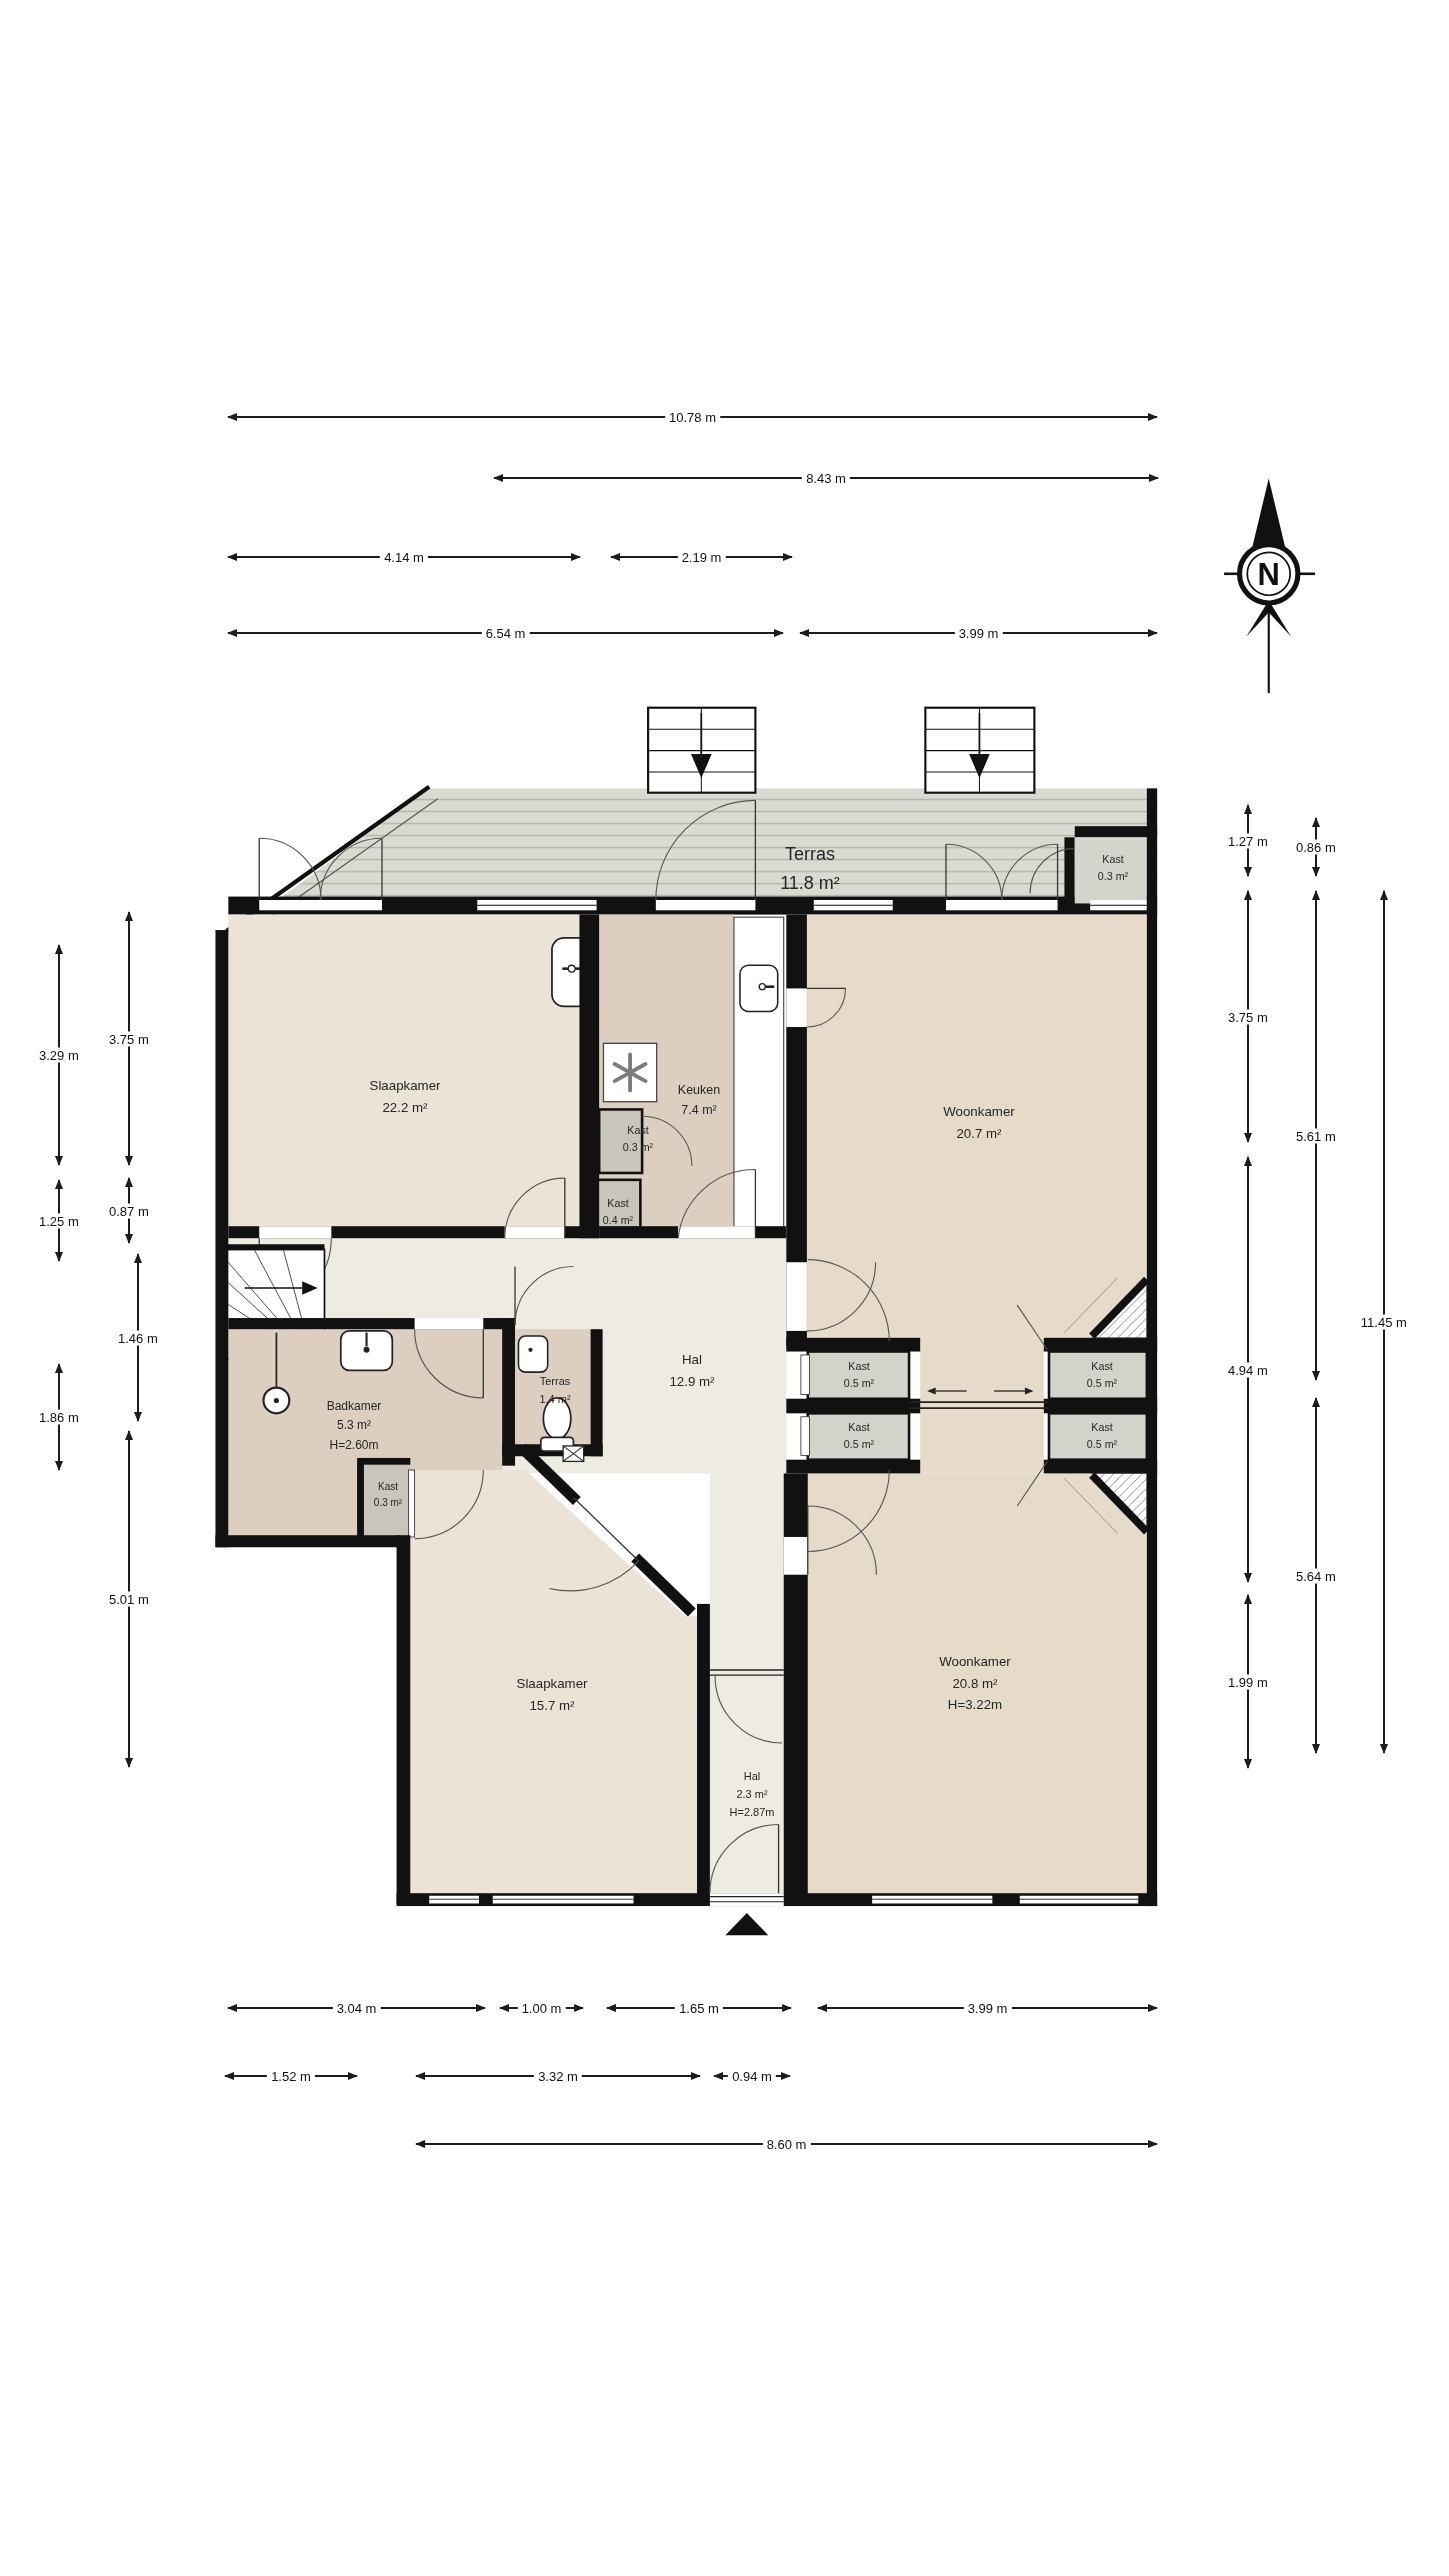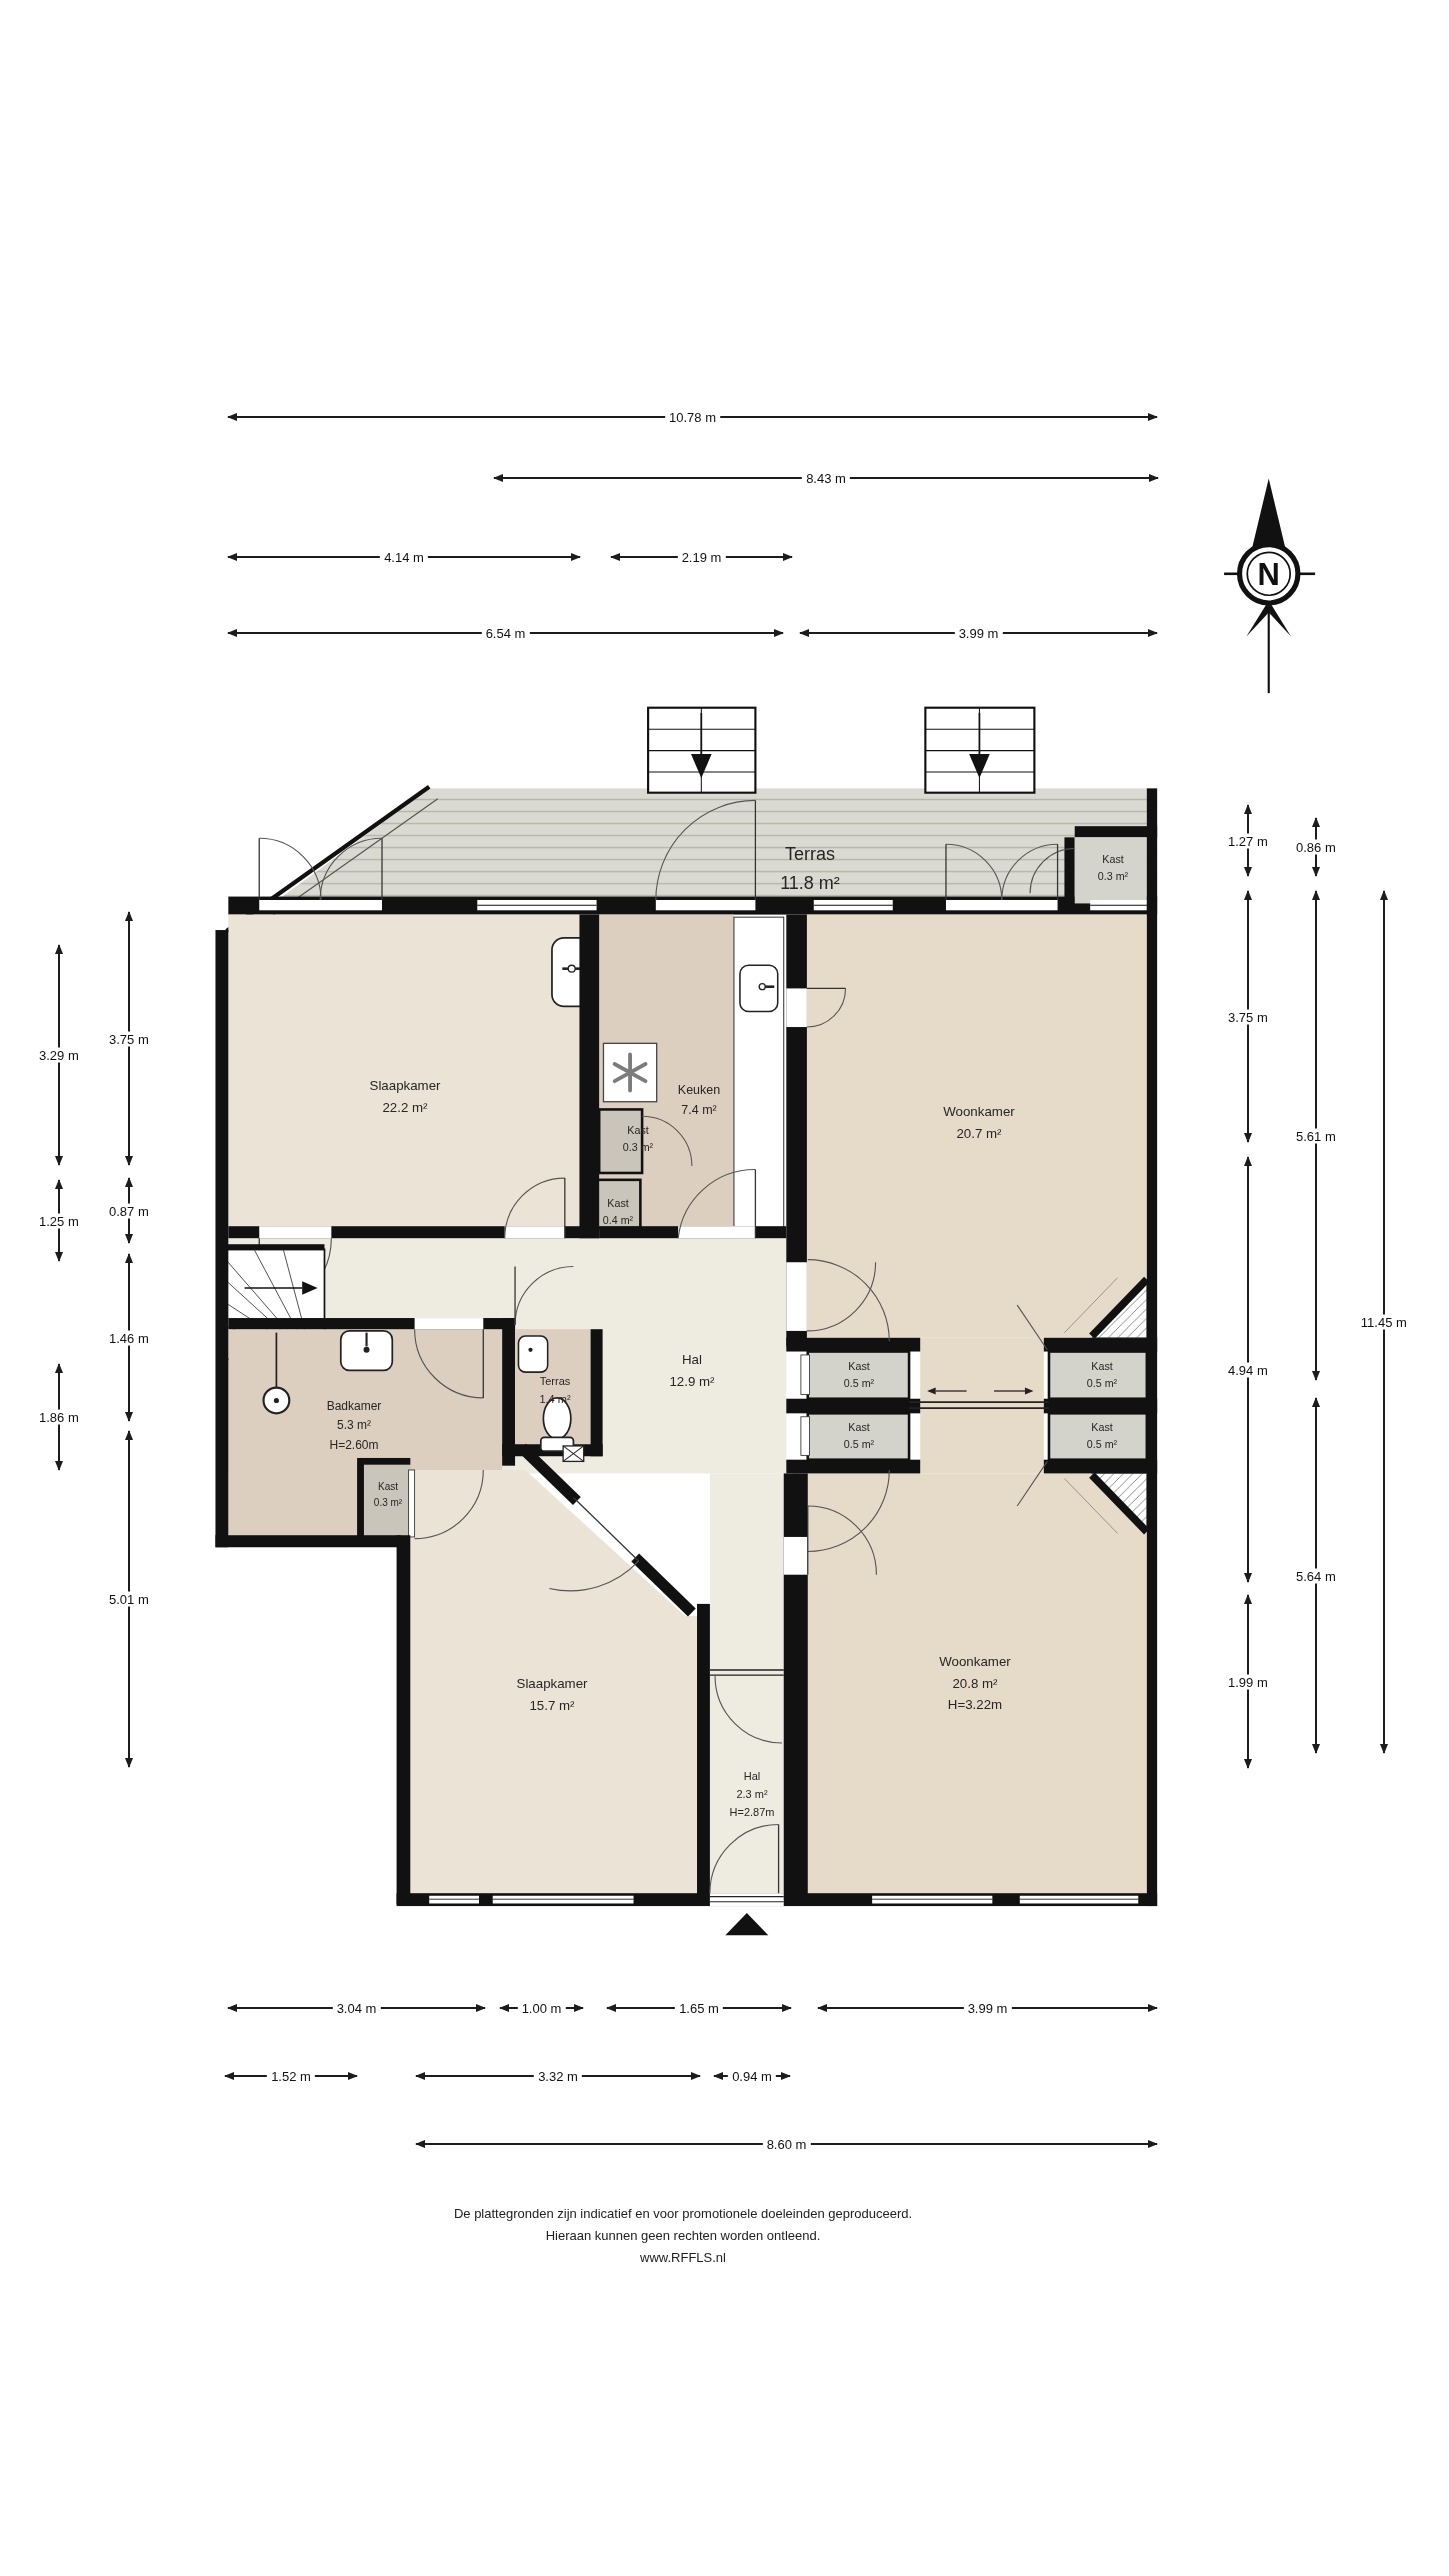--- a/index.html
+++ b/index.html
@@ -289,25 +289,20 @@
       <polygon points="60,158 34,186 60,144" fill="#111"></polygon>
       <polygon points="60,158 86,186 60,144" fill="#111"></polygon>
       <circle cx="60" cy="113" r="34" fill="#fff" stroke="#111" stroke-width="6"></circle>
       <circle cx="60" cy="113" r="25" fill="#fff" stroke="#111" stroke-width="2"></circle>
       <line x1="8" y1="113" x2="24" y2="113" stroke="#111" stroke-width="3"></line>
       <line x1="96" y1="113" x2="114" y2="113" stroke="#111" stroke-width="3"></line>
       <text x="60" y="126" text-anchor="middle" font-family="Liberation Sans, sans-serif" font-size="36" font-weight="bold" fill="#111">N</text>
     </g>
   </svg>
 
-  <div class="footer" style="top:2203px;">
-    <div>De plattegronden zijn indicatief en voor promotionele doeleinden geproduceerd.</div>
-    <div>Hieraan kunnen geen rechten worden ontleend.</div>
-    <div>www.RFFLS.nl</div>
-  </div>
 
 <div class="room-label" style="left: 810px; top: 869px; font-size: 18px;">
       <div class="rl">Terras</div>
       <div class="rl">11.8 m²</div>
     </div>
     <div class="room-label" style="left: 1113px; top: 868px; font-size: 10.7px;">
       <div class="rl">Kast</div>
       <div class="rl">0.3 m²</div>
     </div>
     <div class="room-label" style="left: 405px; top: 1097px; font-size: 13.3px;">
@@ -427,21 +422,21 @@
     </div>
     <div class="dim v" style="left: 58px; top: 1364px; height: 106px;">
       <span class="lab">1.86 m</span>
     </div>
     <div class="dim v" style="left: 128px; top: 912px; height: 253px;">
       <span class="lab">3.75 m</span>
     </div>
     <div class="dim v" style="left: 128px; top: 1178px; height: 65px;">
       <span class="lab">0.87 m</span>
     </div>
-    <div class="dim v" style="left: 128px; top: 1254px; height: 167px;">
+    <div class="dim v" style="left: 137px; top: 1254px; height: 167px;">
       <span class="lab">1.46 m</span>
     </div>
     <div class="dim v" style="left: 128px; top: 1431px; height: 336px;">
       <span class="lab">5.01 m</span>
     </div>
     <div class="dim v" style="left: 1247px; top: 805px; height: 71px;">
       <span class="lab">1.27 m</span>
     </div>
     <div class="dim v" style="left: 1247px; top: 891px; height: 251px;">
       <span class="lab">3.75 m</span>

